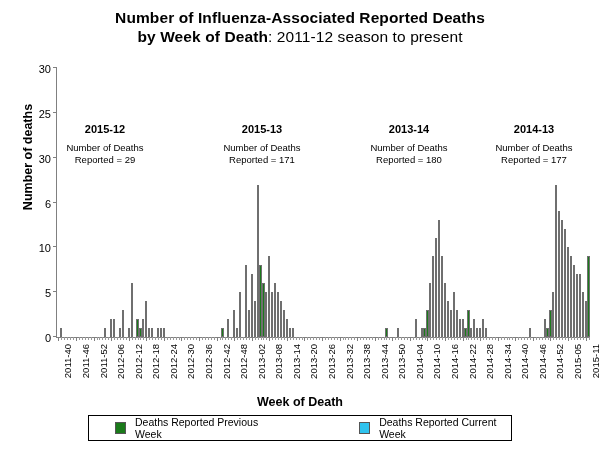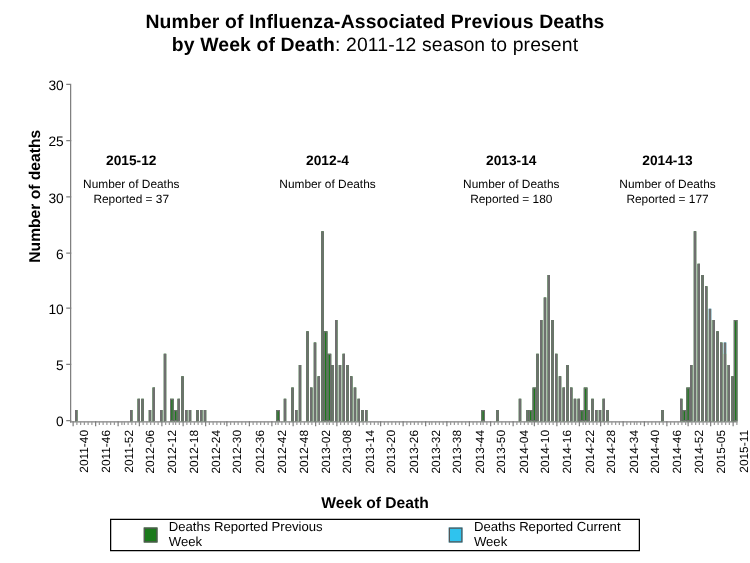--- a/index.html
+++ b/index.html
@@ -97,21 +97,21 @@
   .sw-prev{background:#1a7a1a;}
   .sw-curr{background:#2fc3ee;}
   .legend-label{font-size:10.5px;}
 </style>
 </head>
 <body>
 
 <div id="chart-root">
 
   <div class="title-block">
-    <div class="title-line">Number of Influenza-Associated Previous Deaths</div>
+    <div class="title-line">Number of Influenza-Associated Reported Deaths</div>
     <div class="title-line"><span>by Week of Death</span><span class="thin">: 2011-12 season to present</span></div>
   </div>
 
   <div class="ylabel">Number of deaths</div>
   <div class="xlabel">Week of Death</div>
 
   <div id="plot">
     <div id="yticks">
         <div class="ytick" style="bottom: -7px; top: auto; transform: none;">0</div>
         <div class="ytick-mark" style="bottom: 0px;"></div>
@@ -592,25 +592,26 @@
         <div class="xtick-mark" style="left: 528.607px;"></div>
         <div class="xtick-label" style="left: 532.607px;">2015-11</div>
         <div class="xtick-mark minor" style="left: 531.536px;"></div>
       </div>
   </div>
 
   <div id="seasons">
       <div class="season" style="left: 45px; top: 123px; width: 120px;">
         <span class="sname">2015-12</span>
         <span class="sline">Number of Deaths</span>
-        <span class="sline">Reported = 37</span>
+        <span class="sline">Reported = 29</span>
       </div>
       <div class="season" style="left: 202px; top: 123px; width: 120px;">
-        <span class="sname">2012-4</span>
+        <span class="sname">2015-13</span>
         <span class="sline">Number of Deaths</span>
+        <span class="sline">Reported = 171</span>
       </div>
       <div class="season" style="left: 349px; top: 123px; width: 120px;">
         <span class="sname">2013-14</span>
         <span class="sline">Number of Deaths</span>
         <span class="sline">Reported = 180</span>
       </div>
       <div class="season" style="left: 474px; top: 123px; width: 120px;">
         <span class="sname">2014-13</span>
         <span class="sline">Number of Deaths</span>
         <span class="sline">Reported = 177</span>

